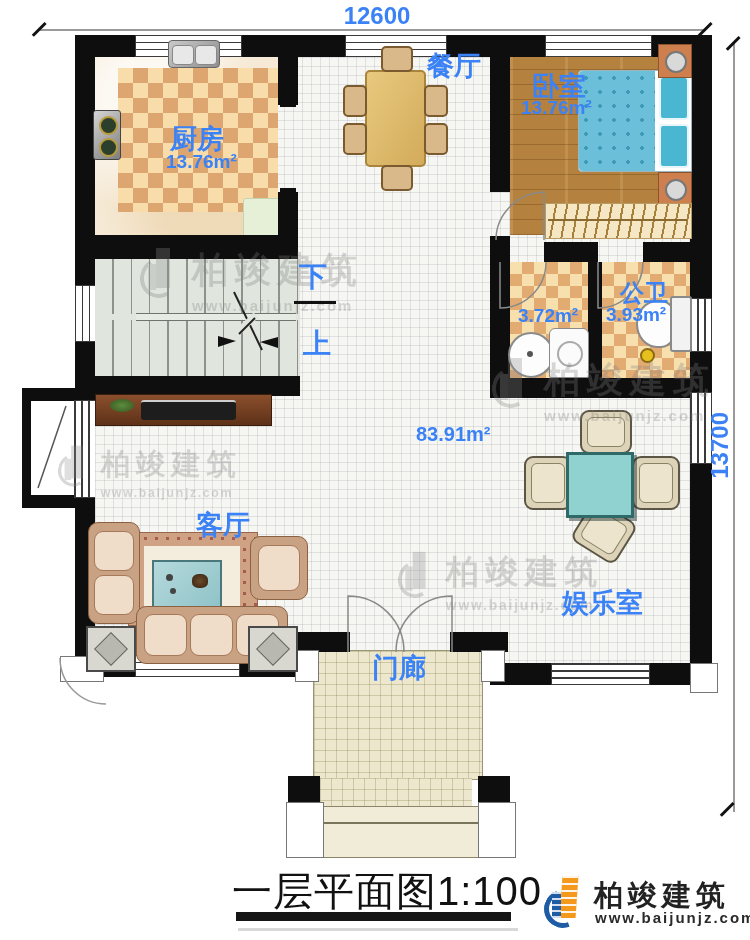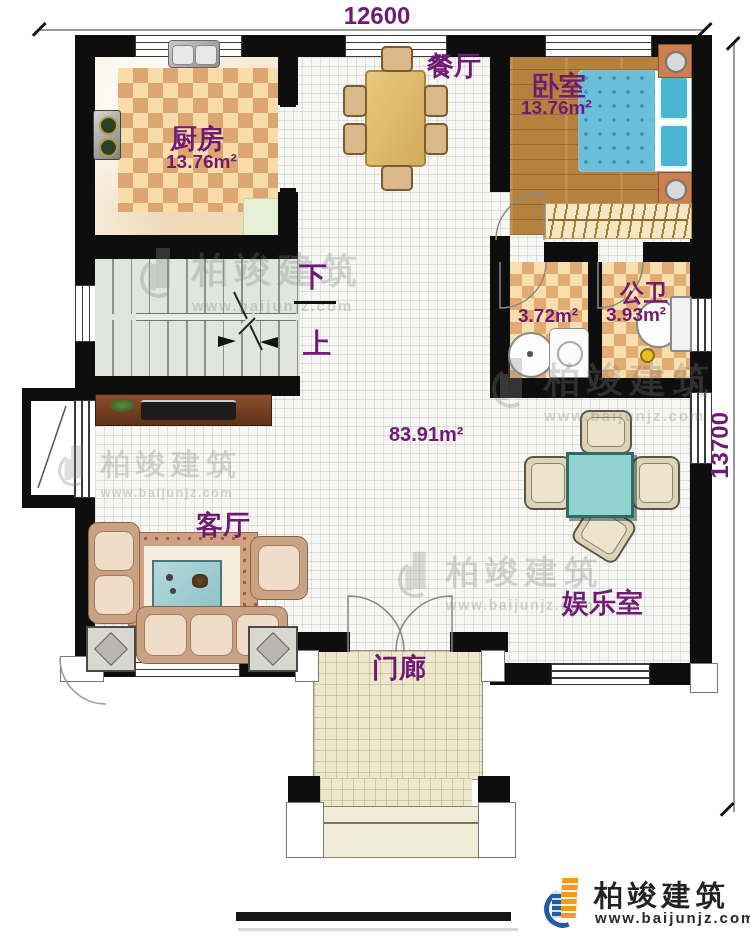--- a/index.html
+++ b/index.html
@@ -2,21 +2,21 @@
 <html><head>
 <meta charset="utf-8">
 <style>
   html,body{margin:0;padding:0;background:#fff;}
   #canvas{position:relative;width:750px;height:940px;background:#ffffff;overflow:hidden;
           font-family:"Liberation Sans",sans-serif;}
   .abs{position:absolute;}
   .wall{position:absolute;background:#0e0e0e;}
   .win-h{position:absolute;background:repeating-linear-gradient(180deg,#3a3a3a 0 1.5px,#ffffff 1.5px 7px);border-left:1px solid #3a3a3a;border-right:1px solid #3a3a3a;}
   .win-v{position:absolute;background:repeating-linear-gradient(90deg,#3a3a3a 0 1.5px,#ffffff 1.5px 7px);border-top:1px solid #3a3a3a;border-bottom:1px solid #3a3a3a;}
-  .lbl{position:absolute;font-weight:700;color:#701a75;white-space:nowrap;line-height:1;}
+  .lbl{position:absolute;font-weight:700;color:#3b82f6;white-space:nowrap;line-height:1;}
   .grid-floor{background-color:#f6f6f3;background-image:
       linear-gradient(rgba(130,135,145,.20) 1px,transparent 1px),
       linear-gradient(90deg,rgba(130,135,145,.20) 1px,transparent 1px);
       background-size:9px 9px;}
   .checker-big{background:repeating-conic-gradient(#dda56f 0% 25%,#f8ddab 25% 50%);background-size:30px 30px;}
   .checker-sm{background:repeating-conic-gradient(#e2ab72 0% 25%,#f8dfae 25% 50%);background-size:24px 24px;}
   .wood{background-color:#b5813e;background-image:
       repeating-linear-gradient(0deg,rgba(80,45,10,.28) 0 1px,transparent 1px 15px),
       repeating-linear-gradient(90deg,rgba(255,235,190,.14) 0 3px,transparent 3px 55px);}
   .marble{background-color:#f6ead6;background-image:
@@ -265,38 +265,39 @@
   </div>
 
   <div class="lbl" style="left:170px;top:126px;font-size:27px;">厨房</div>
   <div class="lbl" style="left:166px;top:152px;font-size:19px;">13.76m²</div>
   <div class="lbl" style="left:427px;top:53px;font-size:27px;">餐厅</div>
   <div class="lbl" style="left:532px;top:73px;font-size:27px;">卧室</div>
   <div class="lbl" style="left:521px;top:98px;font-size:19px;">13.76m²</div>
   <div class="lbl" style="left:518px;top:306px;font-size:19px;">3.72m²</div>
   <div class="lbl" style="left:620px;top:281px;font-size:24px;">公卫</div>
   <div class="lbl" style="left:606px;top:305px;font-size:19px;">3.93m²</div>
-  <div class="lbl" style="left:389px;top:424px;font-size:20px;">83.91m²</div>
+  <div class="lbl" style="left:416px;top:424px;font-size:20px;">83.91m²</div>
   <div class="lbl" style="left:196px;top:512px;font-size:27px;">客厅</div>
   <div class="lbl" style="left:562px;top:590px;font-size:27px;">娱乐室</div>
   <div class="lbl" style="left:372px;top:655px;font-size:27px;">门廊</div>
   <div class="lbl" style="left:299px;top:263px;font-size:28px;">下</div>
   <div class="abs" style="left:294px;top:301px;width:42px;height:3px;background:#111;"></div>
   <div class="lbl" style="left:303px;top:330px;font-size:28px;">上</div>
 
   <div class="dimline" style="left:40px;top:29px;width:666px;height:1.5px;"></div>
   <div class="tick" style="left:30px;top:28px;"></div>
   <div class="tick" style="left:696px;top:28px;"></div>
   <div class="lbl" style="left:332px;top:4px;width:90px;font-size:24px;text-align:center;">12600</div>
   <div class="dimline" style="left:733px;top:44px;width:1.5px;height:768px;"></div>
   <div class="tick" style="left:724px;top:42px;"></div>
   <div class="tick" style="left:718px;top:808px;"></div>
   <div class="lbl" style="left:708px;top:412px;font-size:24px;writing-mode:vertical-rl;transform:rotate(180deg);">13700</div>
 
 
+  <div class="abs" style="left:232px;top:864px;font-size:40px;font-weight:500;color:#111;letter-spacing:1px;">一层平面图1:100</div>
   <div class="abs" style="left:236px;top:912px;width:275px;height:9px;background:#151515;"></div>
   <div class="abs" style="left:238px;top:928px;width:280px;height:3px;background:#d8d8d8;"></div>
 
   <div class="abs" style="left:544px;top:872px;width:200px;height:60px;">
     <div class="abs" style="left:0;top:2px;width:44px;height:54px;">
       <div class="abs" style="left:0px;top:16px;width:28px;height:28px;border:5px solid #1e5ca6;border-radius:50%;border-top-color:transparent;border-right-color:transparent;transform:rotate(25deg);"></div>
       <div class="abs" style="left:17px;top:2px;width:16px;height:42px;background:#f5991d;background-image:repeating-linear-gradient(180deg,rgba(255,255,255,.9) 0 2px,transparent 2px 7px);transform:skewX(-4deg);"></div>
       <div class="abs" style="left:8px;top:18px;width:9px;height:26px;background:#1e5ca6;background-image:repeating-linear-gradient(180deg,rgba(255,255,255,.8) 0 1.5px,transparent 1.5px 6px);"></div>
     </div>
     <div class="abs" style="left:50px;top:4px;font-size:29px;font-weight:700;color:#222;letter-spacing:5px;white-space:nowrap;">柏竣建筑</div>

